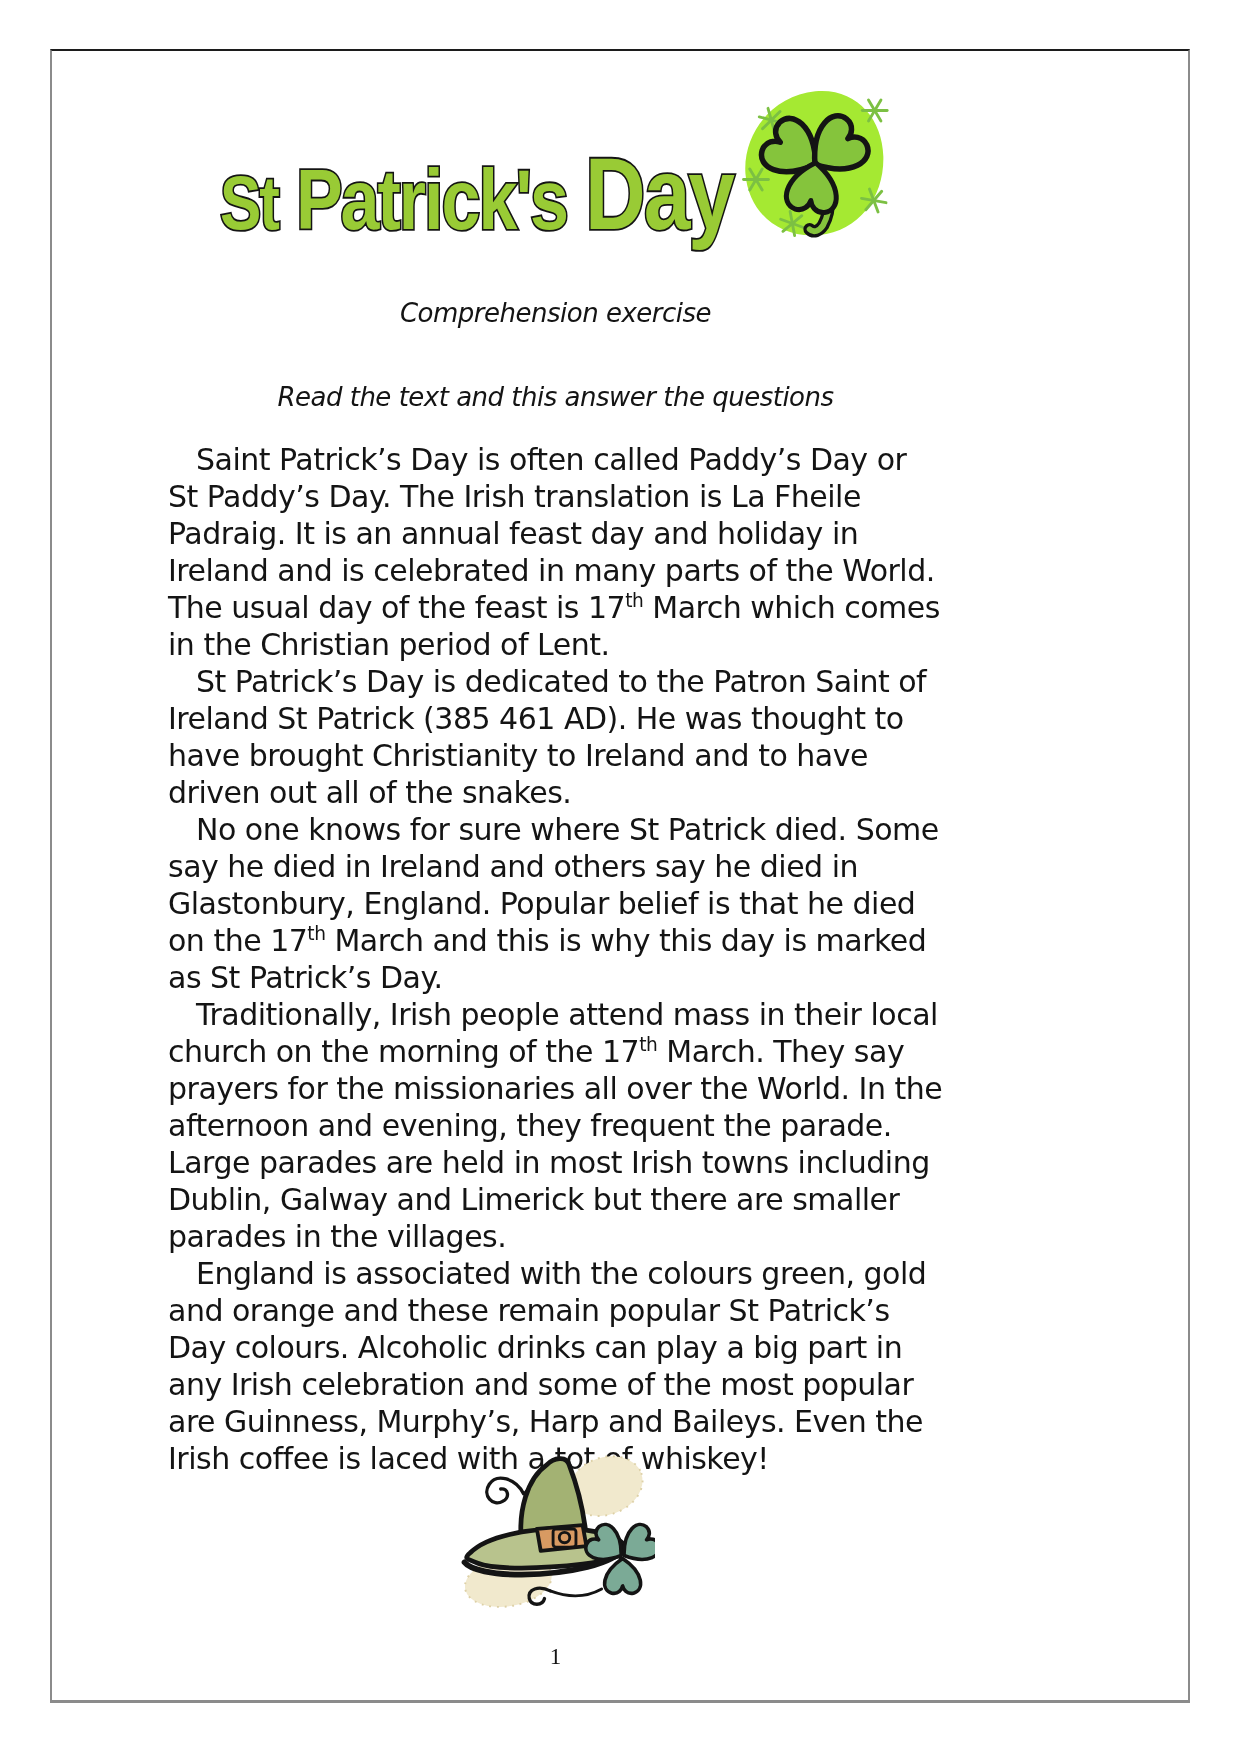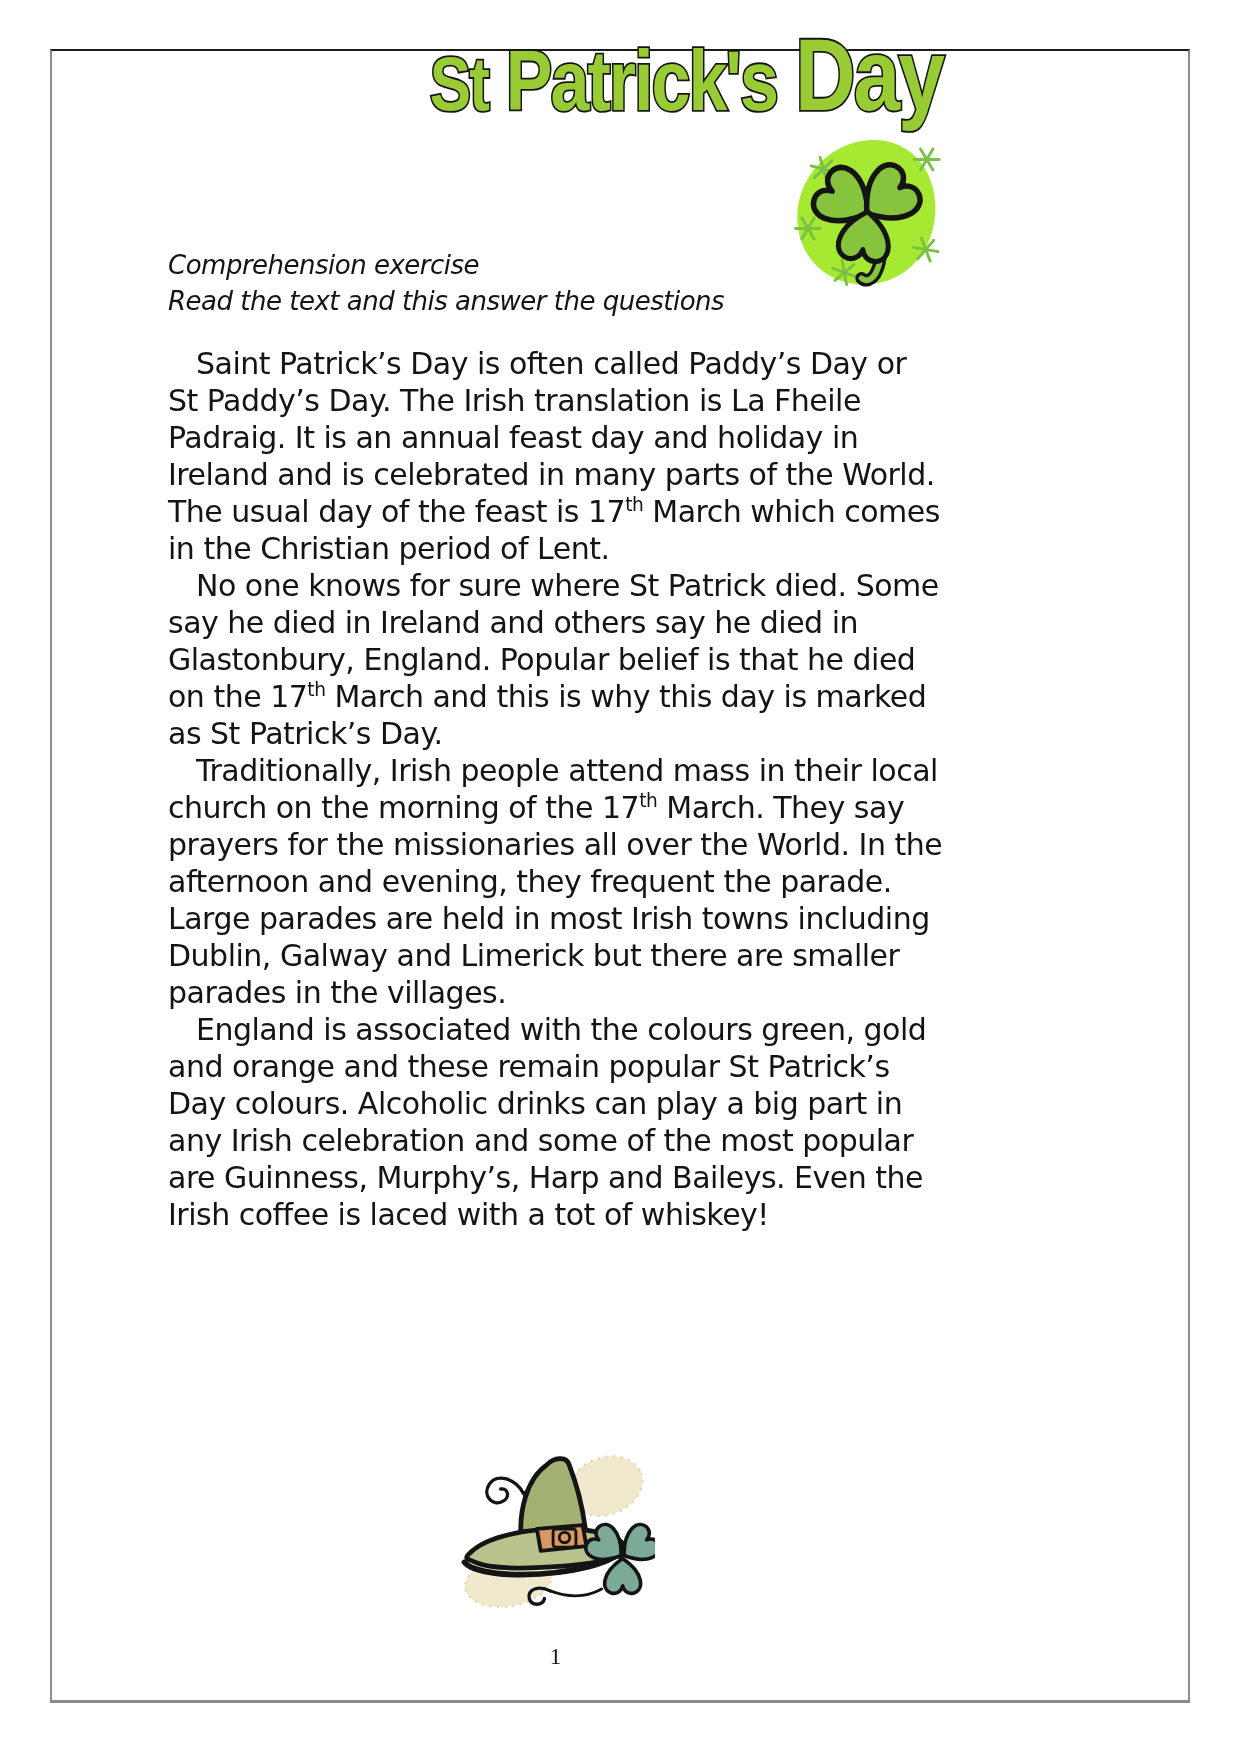--- a/index.html
+++ b/index.html
@@ -12,37 +12,38 @@
     border-style:solid;border-width:2px 2px 3px 2px;
     border-top-color:var(--border-top,#1c1c1c);
     border-left-color:var(--border-gray,#8b8b8b);
     border-right-color:var(--border-gray,#8b8b8b);
     border-bottom-color:var(--border-gray,#8b8b8b);
     background:#ffffff;
   }
   .content{margin-left:116px;width:775px;}
   .header-row{
     display:flex;justify-content:center;align-items:flex-end;
-    padding-top:36px;height:160px;box-sizing:content-box;flex-direction:column;
+    padding-top:36px;height:160px;box-sizing:content-box;
   }
   h1.title{
     display:flex;align-items:baseline;gap:18px;margin:0 0 6px 0;
     font-family:"Liberation Sans",sans-serif;font-weight:bold;
     color:var(--title-green,#99cb35);
     -webkit-text-stroke:3px #141414;paint-order:stroke fill;
     letter-spacing:-2px;white-space:nowrap;line-height:1;
   }
   h1.title span{display:inline-block;transform:scaleY(1.22);transform-origin:50% 80%;}
   h1.title .w0{font-size:62px;}
   h1.title .w1{font-size:70px;}
   h1.title .w2{font-size:84px;}
   .shamrock-wrap{flex:0 0 auto;transform:translateY(6px);}
   .subtitle{
-    font-style:italic;font-size:26px;line-height:36px;
+    text-align:center;font-style:italic;font-size:26px;line-height:36px;
     letter-spacing:-0.5px;
+    margin-top:48px;
   }
   .article{margin-top:26px;font-size:30px;line-height:37px;letter-spacing:-0.5px;}
   .article p.para{margin:0;text-indent:28px;}
   .article sup{font-size:0.62em;line-height:0;}
   .hat-wrap{position:absolute;left:403px;top:1385px;width:200px;height:185px;}
   .page-number{
     position:absolute;top:1593px;left:116px;width:775px;text-align:center;
     font-family:"Liberation Serif",serif;font-size:23px;
   }
   svg .ink{stroke:#141414;fill:none;stroke-linecap:round;stroke-linejoin:round;}
@@ -86,20 +87,21 @@
           </g>
         </svg>
       </div>
     </div>
 
     <div class="subtitle">Comprehension exercise</div>
     <div class="subtitle">Read the text and this answer the questions</div>
 
     <div class="article">
         <p class="para"><span>Saint Patrick’s Day is often called Paddy’s Day or St Paddy’s Day. The Irish translation is La Fheile Padraig. It is an annual feast day and holiday in Ireland and is celebrated in many parts of the World. The usual day of the feast is 17</span><sup>th</sup><span> March which comes in the Christian period of Lent.</span></p>
+        <p class="para"><span>St Patrick’s Day is dedicated to the Patron Saint of Ireland St Patrick (385 461 AD). He was thought to have brought Christianity to Ireland and to have driven out all of the snakes.</span></p>
         <p class="para"><span>No one knows for sure where St Patrick died. Some say he died in Ireland and others say he died in Glastonbury, England. Popular belief is that he died on the 17</span><sup>th</sup><span> March and this is why this day is marked as St Patrick’s Day.</span></p>
         <p class="para"><span>Traditionally, Irish people attend mass in their local church on the morning of the 17</span><sup>th</sup><span> March. They say prayers for the missionaries all over the World.  In the afternoon and evening, they frequent the parade. Large parades are held in most Irish towns including Dublin, Galway and Limerick but there are smaller parades in the villages.</span></p>
         <p class="para"><span>England is associated with the colours green, gold and orange and these remain popular St Patrick’s Day colours. Alcoholic drinks can play a big part in any Irish celebration and some of the most popular are Guinness, Murphy’s, Harp and Baileys. Even the Irish coffee is laced with a tot of whiskey!</span></p>
       </div>
   </div>
 
   <div class="hat-wrap">
     <svg width="200" height="185" viewBox="0 0 210 185">
       <ellipse cx="158" cy="48" rx="40" ry="30" transform="rotate(-20 158 48)" style="fill:var(--cream);stroke:var(--cream-edge);stroke-width:2;stroke-dasharray:2 6"></ellipse>
       <ellipse cx="56" cy="148" rx="46" ry="26" transform="rotate(-10 56 148)" style="fill:var(--cream);stroke:var(--cream-edge);stroke-width:2;stroke-dasharray:2 6"></ellipse>

